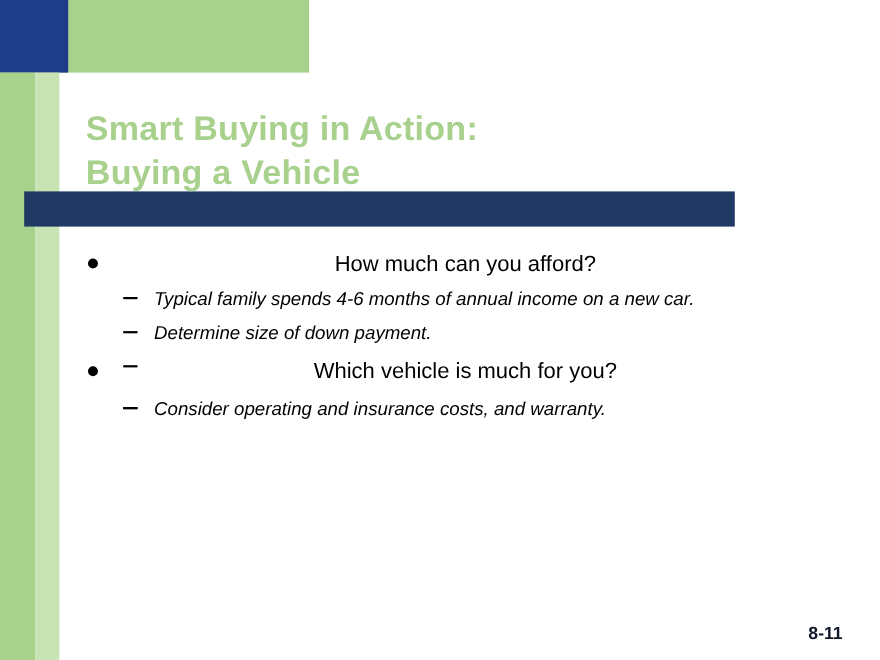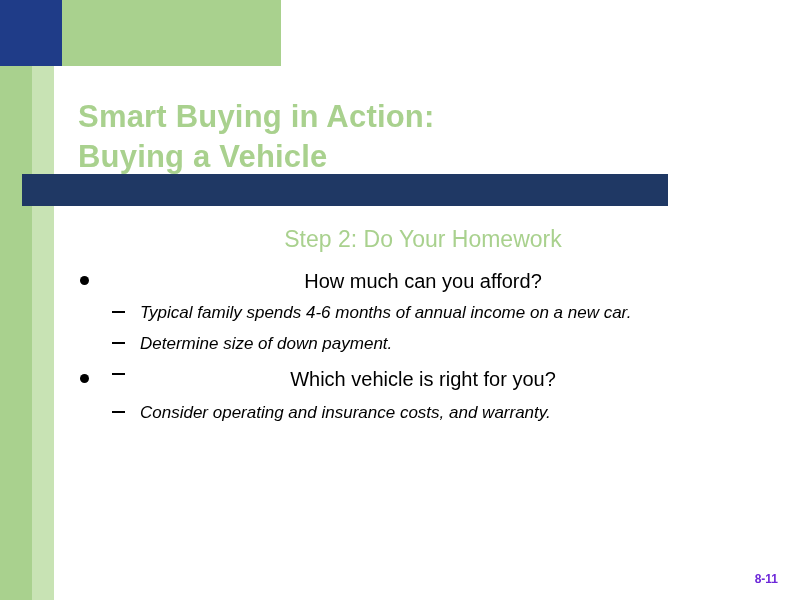--- a/index.html
+++ b/index.html
@@ -136,46 +136,45 @@
     left: 4px;
     top: 10px;
     width: 13px;
     height: 1.5px;
     background: #000000;
   }
 
   
   .page-number {
     position: absolute;
-    right: 22px;
+    right: 34px;
     bottom: 14px;
-    font-size: 12px;
+    font-size: 16px;
     font-weight: bold;
-    color: #6d28d9;
+    color: #0f172a;
   }
 </style>
 </head>
 <body>
 
 <div class="slide">
 
   <div class="band-green-top"></div>
   <div class="band-blue-square"></div>
   <div class="band-green-left"></div>
   <div class="band-green-left2"></div>
   <div class="band-navy-bar"></div>
 
   <h1 class="title">
     <span class="title-line">Smart Buying in Action:</span>
     <span class="title-line">Buying a Vehicle</span>
   </h1>
 
   <div class="content">
 
-    <h2 class="step-heading">Step 2: Do Your Homework</h2>
 
     <ul class="level1">
 
       <li>
         <span class="bullet1"></span>
         <span class="l1-text">How much can you afford?</span>
         <ul class="level2">
           <li>
             <span class="bullet2"></span>
             <span>Typical family spends 4-6 months of annual income on a new car.</span>
@@ -185,21 +184,21 @@
             <span>Determine size of down payment.</span>
           </li>
           <li>
             <span class="bullet2"></span>
           </li>
         </ul>
       </li>
 
       <li>
         <span class="bullet1"></span>
-        <span class="l1-text">Which vehicle is right for you?</span>
+        <span class="l1-text">Which vehicle is much for you?</span>
         <ul class="level2">
           <li>
             <span class="bullet2"></span>
           </li>
           <li>
             <span class="bullet2"></span>
             <span>Consider operating and insurance costs, and warranty.</span>
           </li>
         </ul>
       </li>

